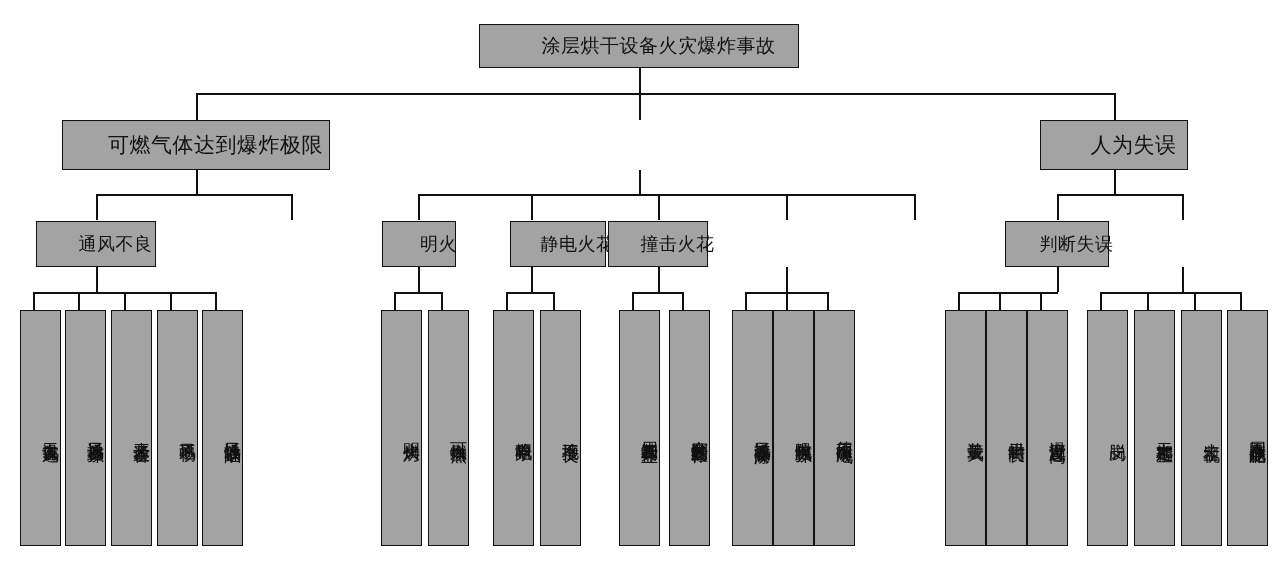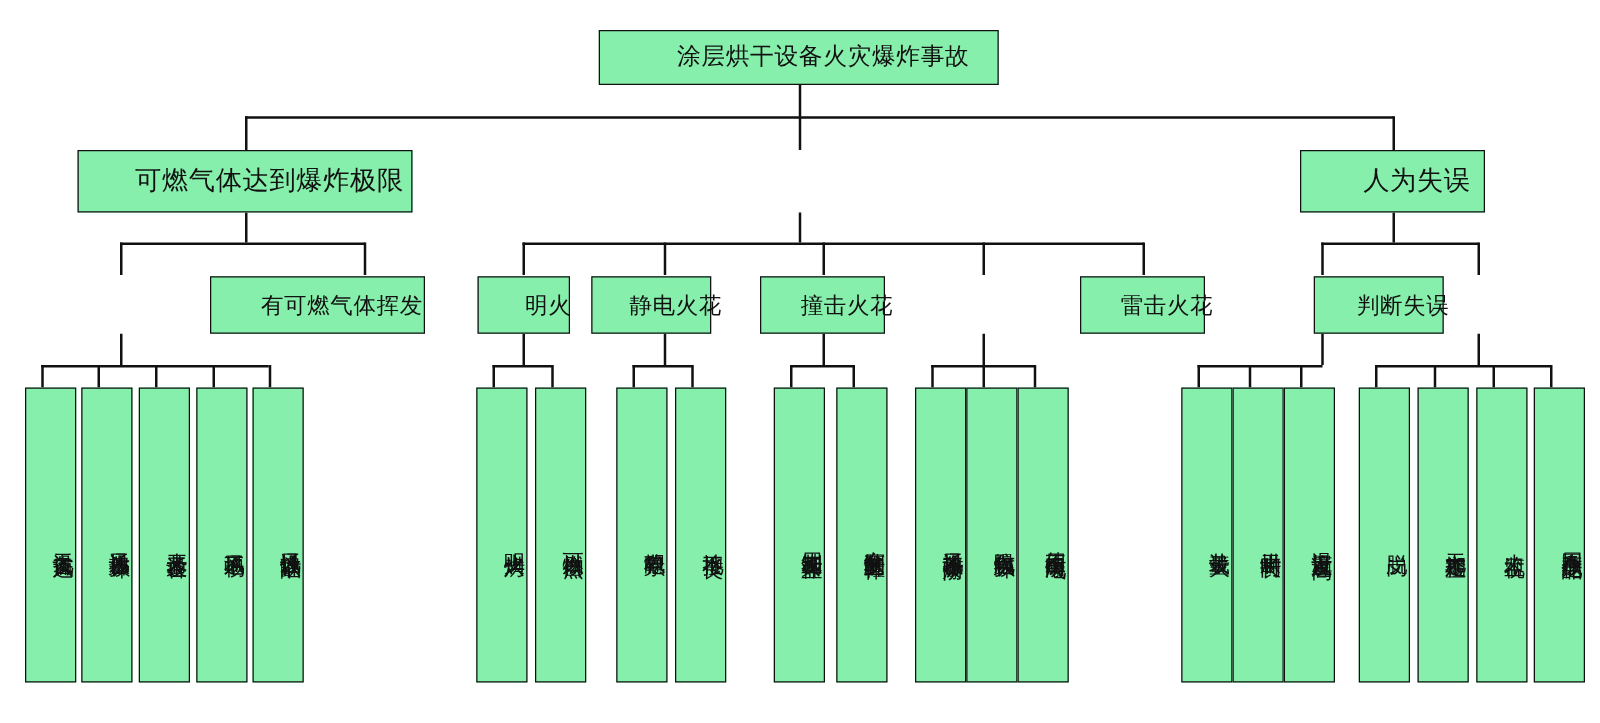--- a/index.html
+++ b/index.html
@@ -8,21 +8,21 @@
     width:1280px;
     height:578px;
     background:#ffffff;
     font-family:"Liberation Sans","DejaVu Sans",sans-serif;
     overflow:hidden;
   }
   .node{
     position:absolute;
     box-sizing:border-box;
     border:1.6px solid #111111;
-    background:#86efac;
+    background:#a3a3a3;
     display:flex;
     align-items:center;
     justify-content:center;
     color:#111111;
     line-height:1.12;
     text-align:center;
     z-index:3;
     padding-left:39px;
   }
   
@@ -125,26 +125,25 @@
   <div class="ln vt" style="left:1100px;top:292px;height:18px;"></div>
   <div class="ln vt" style="left:1147px;top:292px;height:18px;"></div>
   <div class="ln vt" style="left:1194px;top:292px;height:18px;"></div>
   <div class="ln vt" style="left:1240px;top:292px;height:18px;"></div>
 
   <div class="node h t-top" style="left:479px;top:24px;width:320px;height:44px;">涂层烘干设备火灾爆炸事故</div>
 
   <div class="node h t-l2" style="left:62px;top:120px;width:268px;height:50px;">可燃气体达到爆炸极限</div>
   <div class="node h t-l2" style="left:1040px;top:120px;width:148px;height:50px;">人为失误</div>
 
-  <div class="node h t-l3" style="left:168px;top:221px;width:172px;height:46px;">有可燃气体挥发</div>
+  <div class="node h t-l3" style="left:36px;top:221px;width:120px;height:46px;">通风不良</div>
   <div class="node h t-l3" style="left:382px;top:221px;width:74px;height:46px;">明火</div>
-  <div class="node h t-l3" style="left:473px;top:221px;width:96px;height:46px;">静电火花</div>
+  <div class="node h t-l3" style="left:510px;top:221px;width:96px;height:46px;">静电火花</div>
   <div class="node h t-l3" style="left:608px;top:221px;width:100px;height:46px;">撞击火花</div>
-  <div class="node h t-l3" style="left:864px;top:221px;width:100px;height:46px;">雷击火花</div>
-  <div class="node h t-l3" style="left:1005px;top:221px;width:104px;height:46px;margin-left:46px;">判断失误</div>
+  <div class="node h t-l3" style="left:1005px;top:221px;width:104px;height:46px;">判断失误</div>
 
   <div class="node v t-leaf" style="left:20px;top:310px;width:27px;height:236px;">无设备通风</div>
   <div class="node v t-leaf" style="left:65px;top:310px;width:27px;height:236px;">通风设备损坏</div>
   <div class="node v t-leaf" style="left:111px;top:310px;width:27px;height:236px;">未开通设备</div>
   <div class="node v t-leaf" style="left:157px;top:310px;width:27px;height:236px;">通风不畅</div>
   <div class="node v t-leaf" style="left:202px;top:310px;width:27px;height:236px;">通风设计缺陷</div>
 
   <div class="node v t-leaf" style="left:381px;top:310px;width:27px;height:236px;">明火烘烤</div>
   <div class="node v t-leaf" style="left:428px;top:310px;width:27px;height:236px;">可燃物自然</div>
 

